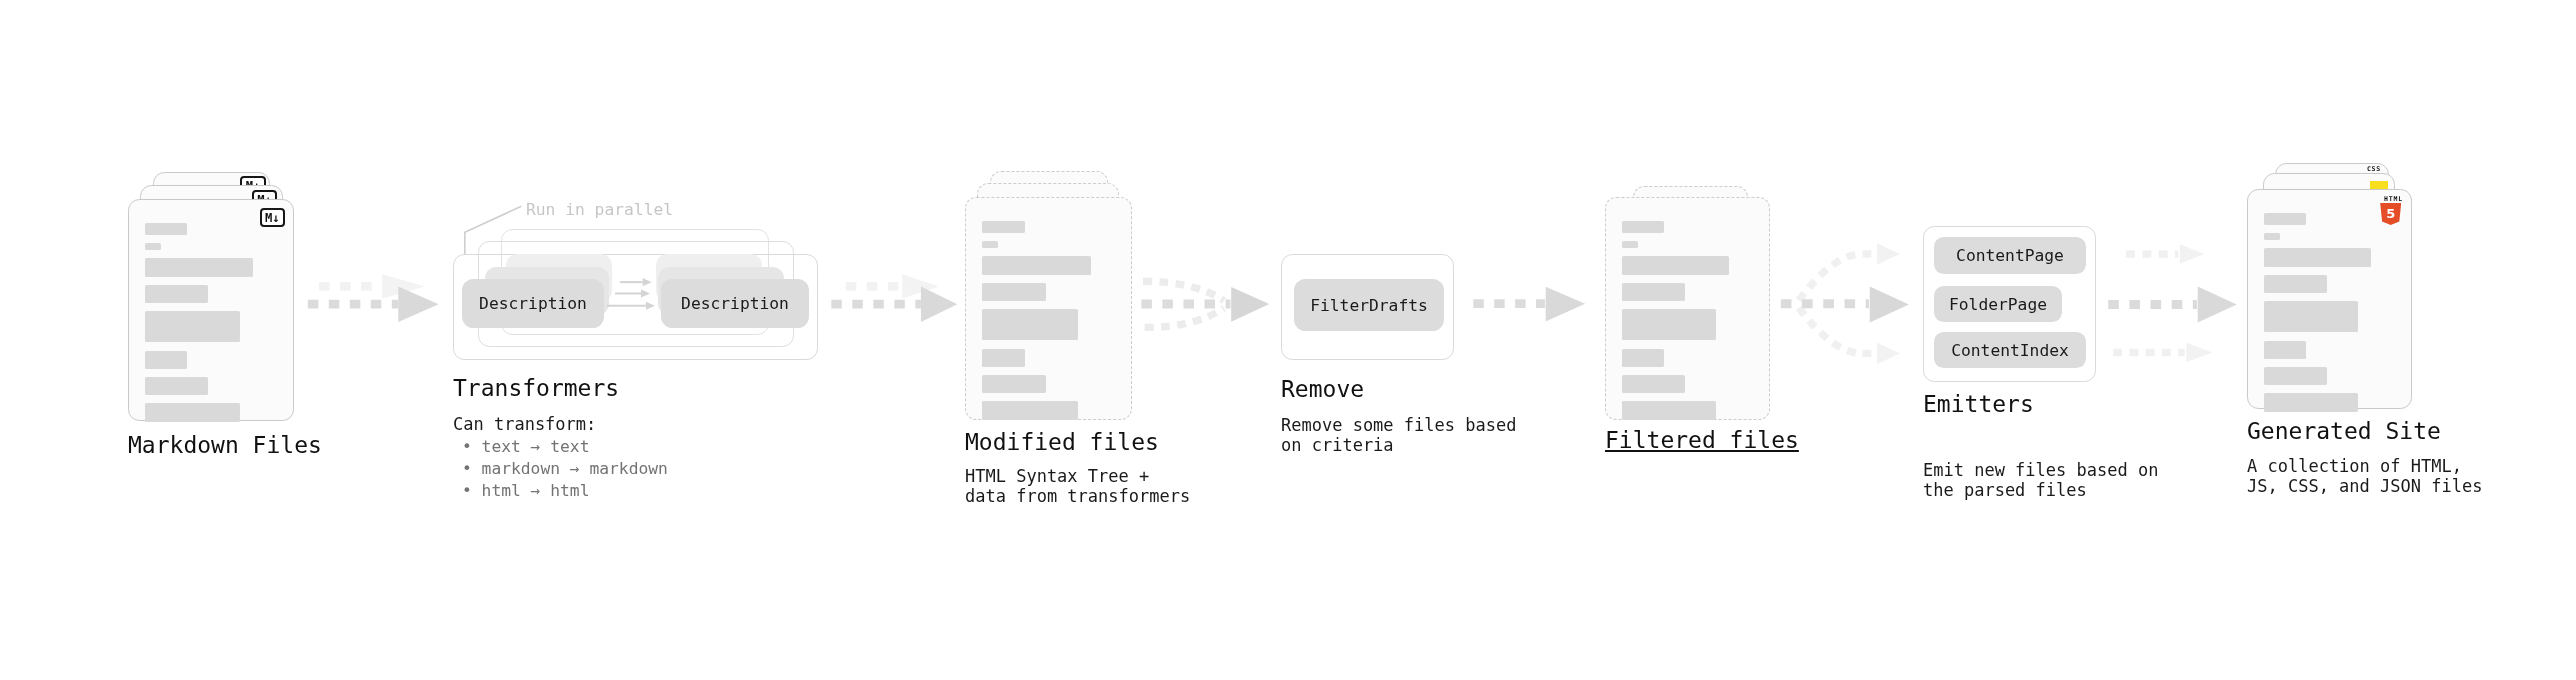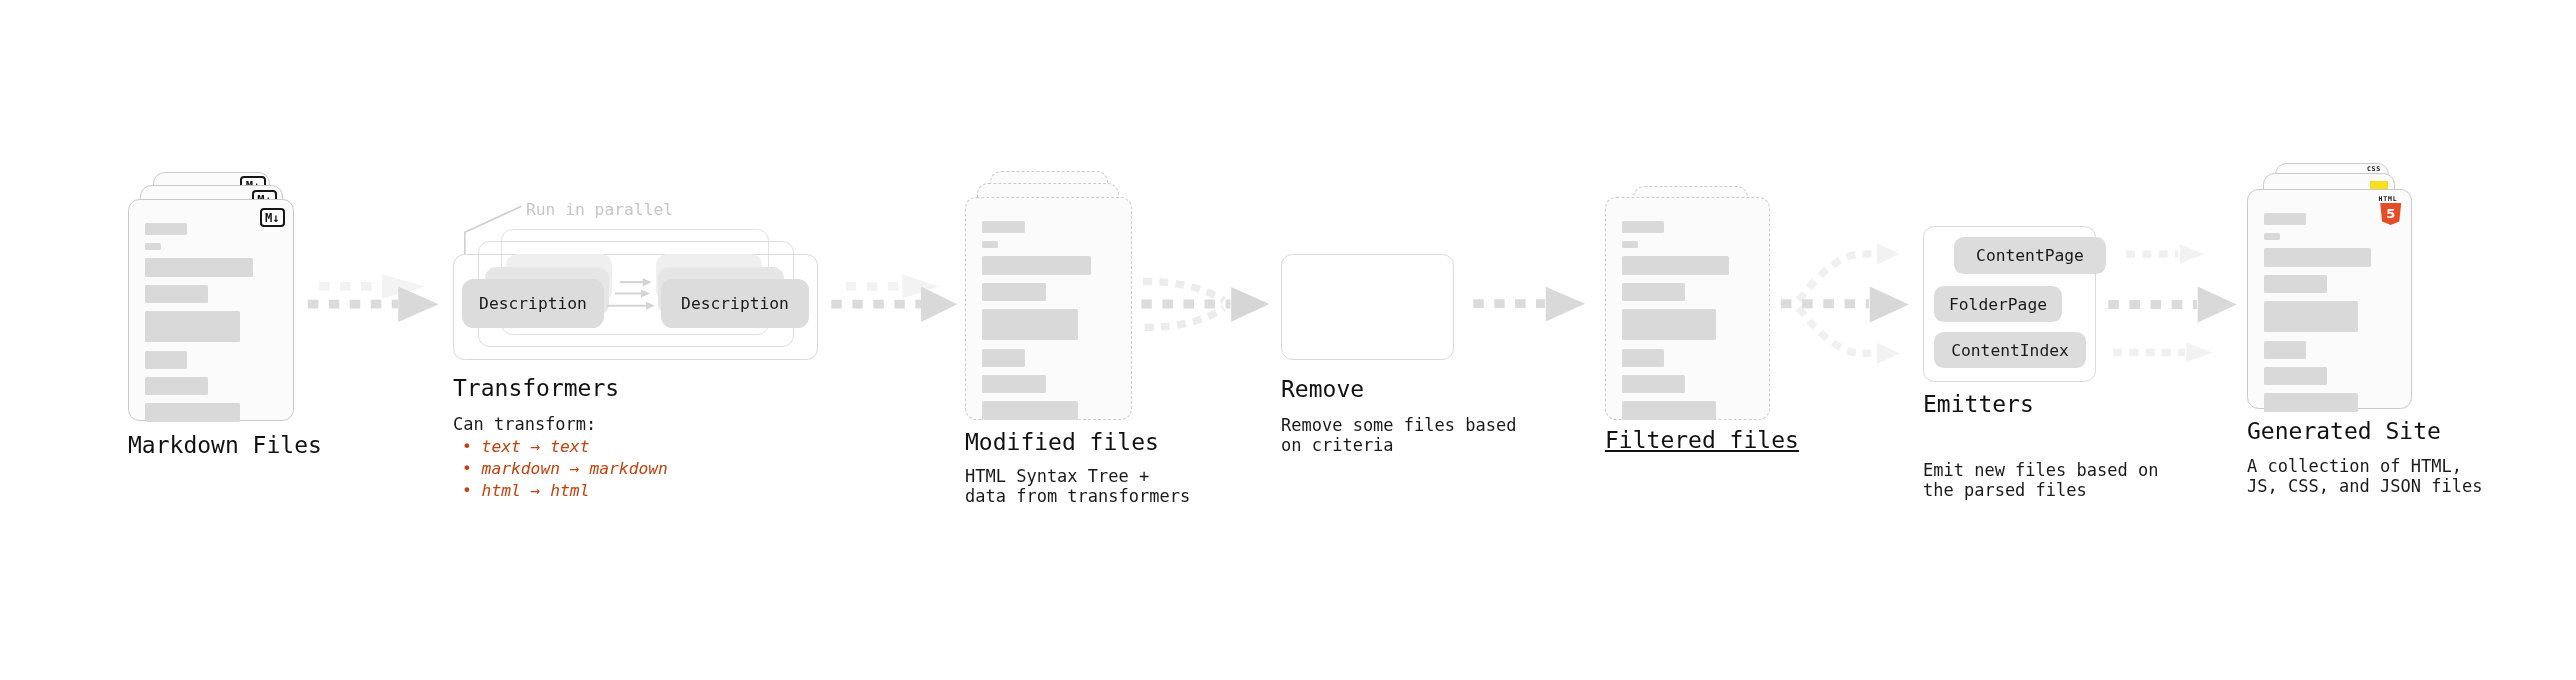--- a/index.html
+++ b/index.html
@@ -24,25 +24,25 @@
   .outline{background:transparent;}
   .chip{position:absolute;background:#dcdcdc;border-radius:11.4px;display:flex;align-items:center;
         justify-content:center;font-size:16.3px;color:#1a1a1a;}
   .g1{background:#e6e6e6;}
   .g2{background:#efefef;}
 
   
   .h{position:absolute;font-size:23px;color:#111111;white-space:nowrap;}
   .desc{position:absolute;font-size:17px;line-height:20.3px;white-space:pre-line;color:#1a1a1a;}
   .callout{position:absolute;font-size:16.3px;color:#c6c6c6;white-space:nowrap;}
-  .bullets{position:absolute;font-size:16.3px;line-height:22px;color:#c2410c;font-style:italic;}
+  .bullets{position:absolute;font-size:16.3px;line-height:22px;color:#737373;}
   .bullet::before{content:"• ";}
 
   
-  .html5-badge{position:absolute;width:24.4px;text-align:left;}
+  .html5-badge{position:absolute;width:24.4px;text-align:right;}
   .html5-word{font-size:6.5px;font-weight:bold;letter-spacing:0.8px;color:#111;line-height:6.5px;}
   .html5-shield{width:21px;height:22px;margin:0.8px auto 0;background:#e44d26;
                 clip-path:polygon(0 0,100% 0,91% 84%,50% 100%,9% 84%);
                 display:flex;align-items:center;justify-content:center;}
   .html5-shield span{color:#ffffff;font-size:13px;font-weight:bold;font-family:"DejaVu Sans","Liberation Sans",sans-serif;}
   .js-badge{position:absolute;background:#f7df1e;}
   .css-badge{position:absolute;text-align:left;}
   .css-word{font-size:6.5px;font-weight:bold;letter-spacing:0.8px;color:#111;line-height:6.5px;}
   .css-bar{width:14.6px;height:2.4px;background:#2965f1;margin:0.8px auto 0;}
 </style>
@@ -143,20 +143,23 @@
 data from transformers</div>
 
   <svg class="abs" style="left:1136px;top:270px;" width="137" height="68" viewBox="0 0 168 84">
     <path d="M 8 14 Q 72 14 108 38" fill="none" stroke="#ececec" stroke-width="9" stroke-dasharray="11 9"></path>
     <path d="M 10 71 Q 72 71 108 47" fill="none" stroke="#ececec" stroke-width="9" stroke-dasharray="11 9"></path>
     <line x1="6" y1="42" x2="116" y2="42" stroke="#dcdcdc" stroke-width="11" stroke-dasharray="13 13"></line>
     <polygon points="117,21 164,42 117,64" fill="#d6d6d6"></polygon>
   </svg>
 
   <div class="card" style="left:1281px;top:254px;width:173px;height:106px;"></div>
+  <div class="chip" style="left:1294px;top:279px;width:150px;height:52px;">
+    <span>FilterDrafts</span>
+  </div>
   <div class="h" style="left:1281px;top:376px;">Remove</div>
   <div class="desc" style="left:1281px;top:415px;">Remove some files based
 on criteria</div>
 
   <svg class="abs" style="left:1467px;top:286px;" width="122" height="37" viewBox="0 0 150 46">
     <line x1="7" y1="22" x2="96" y2="22" stroke="#dbdbdb" stroke-width="11" stroke-dasharray="13 13"></line>
     <polygon points="97,1 146,22 97,44" fill="#d9d9d9"></polygon>
   </svg>
 
   <div class="doc dashed" style="left:1633px;top:186px;width:115px;height:73px;"></div>
@@ -179,21 +182,21 @@
     <line x1="106" y1="22" x2="122" y2="22" stroke="#f0f0f0" stroke-width="9" stroke-dasharray="11 9"></line>
     <polygon points="124,9 152,22 124,35" fill="#f2f2f2"></polygon>
     <path d="M 28 88 Q 70 144 106 144" fill="none" stroke="#f0f0f0" stroke-width="9" stroke-dasharray="11 9"></path>
     <line x1="106" y1="144" x2="122" y2="144" stroke="#f0f0f0" stroke-width="9" stroke-dasharray="11 9"></line>
     <polygon points="124,131 152,144 124,157" fill="#f2f2f2"></polygon>
     <line x1="6" y1="83" x2="114" y2="83" stroke="#dbdbdb" stroke-width="11" stroke-dasharray="13 13"></line>
     <polygon points="115,62 163,84 115,106" fill="#d8d8d8"></polygon>
   </svg>
 
   <div class="card" style="left:1923px;top:226px;width:173px;height:156px;"></div>
-  <div class="chip" style="left:1934px;top:237px;width:152px;height:37px;border-radius:9.8px;margin-left:20px;">
+  <div class="chip" style="left:1934px;top:237px;width:152px;height:37px;border-radius:9.8px;">
     <span>ContentPage</span>
   </div>
   <div class="chip" style="left:1934px;top:286px;width:128px;height:36px;border-radius:9.8px;">
     <span>FolderPage</span>
   </div>
   <div class="chip" style="left:1934px;top:332px;width:152px;height:36px;border-radius:9.8px;">
     <span>ContentIndex</span>
   </div>
   <div class="h" style="left:1923px;top:391px;">Emitters</div>
   <div class="desc" style="left:1923px;top:432px;margin-top:28px;">Emit new files based on

